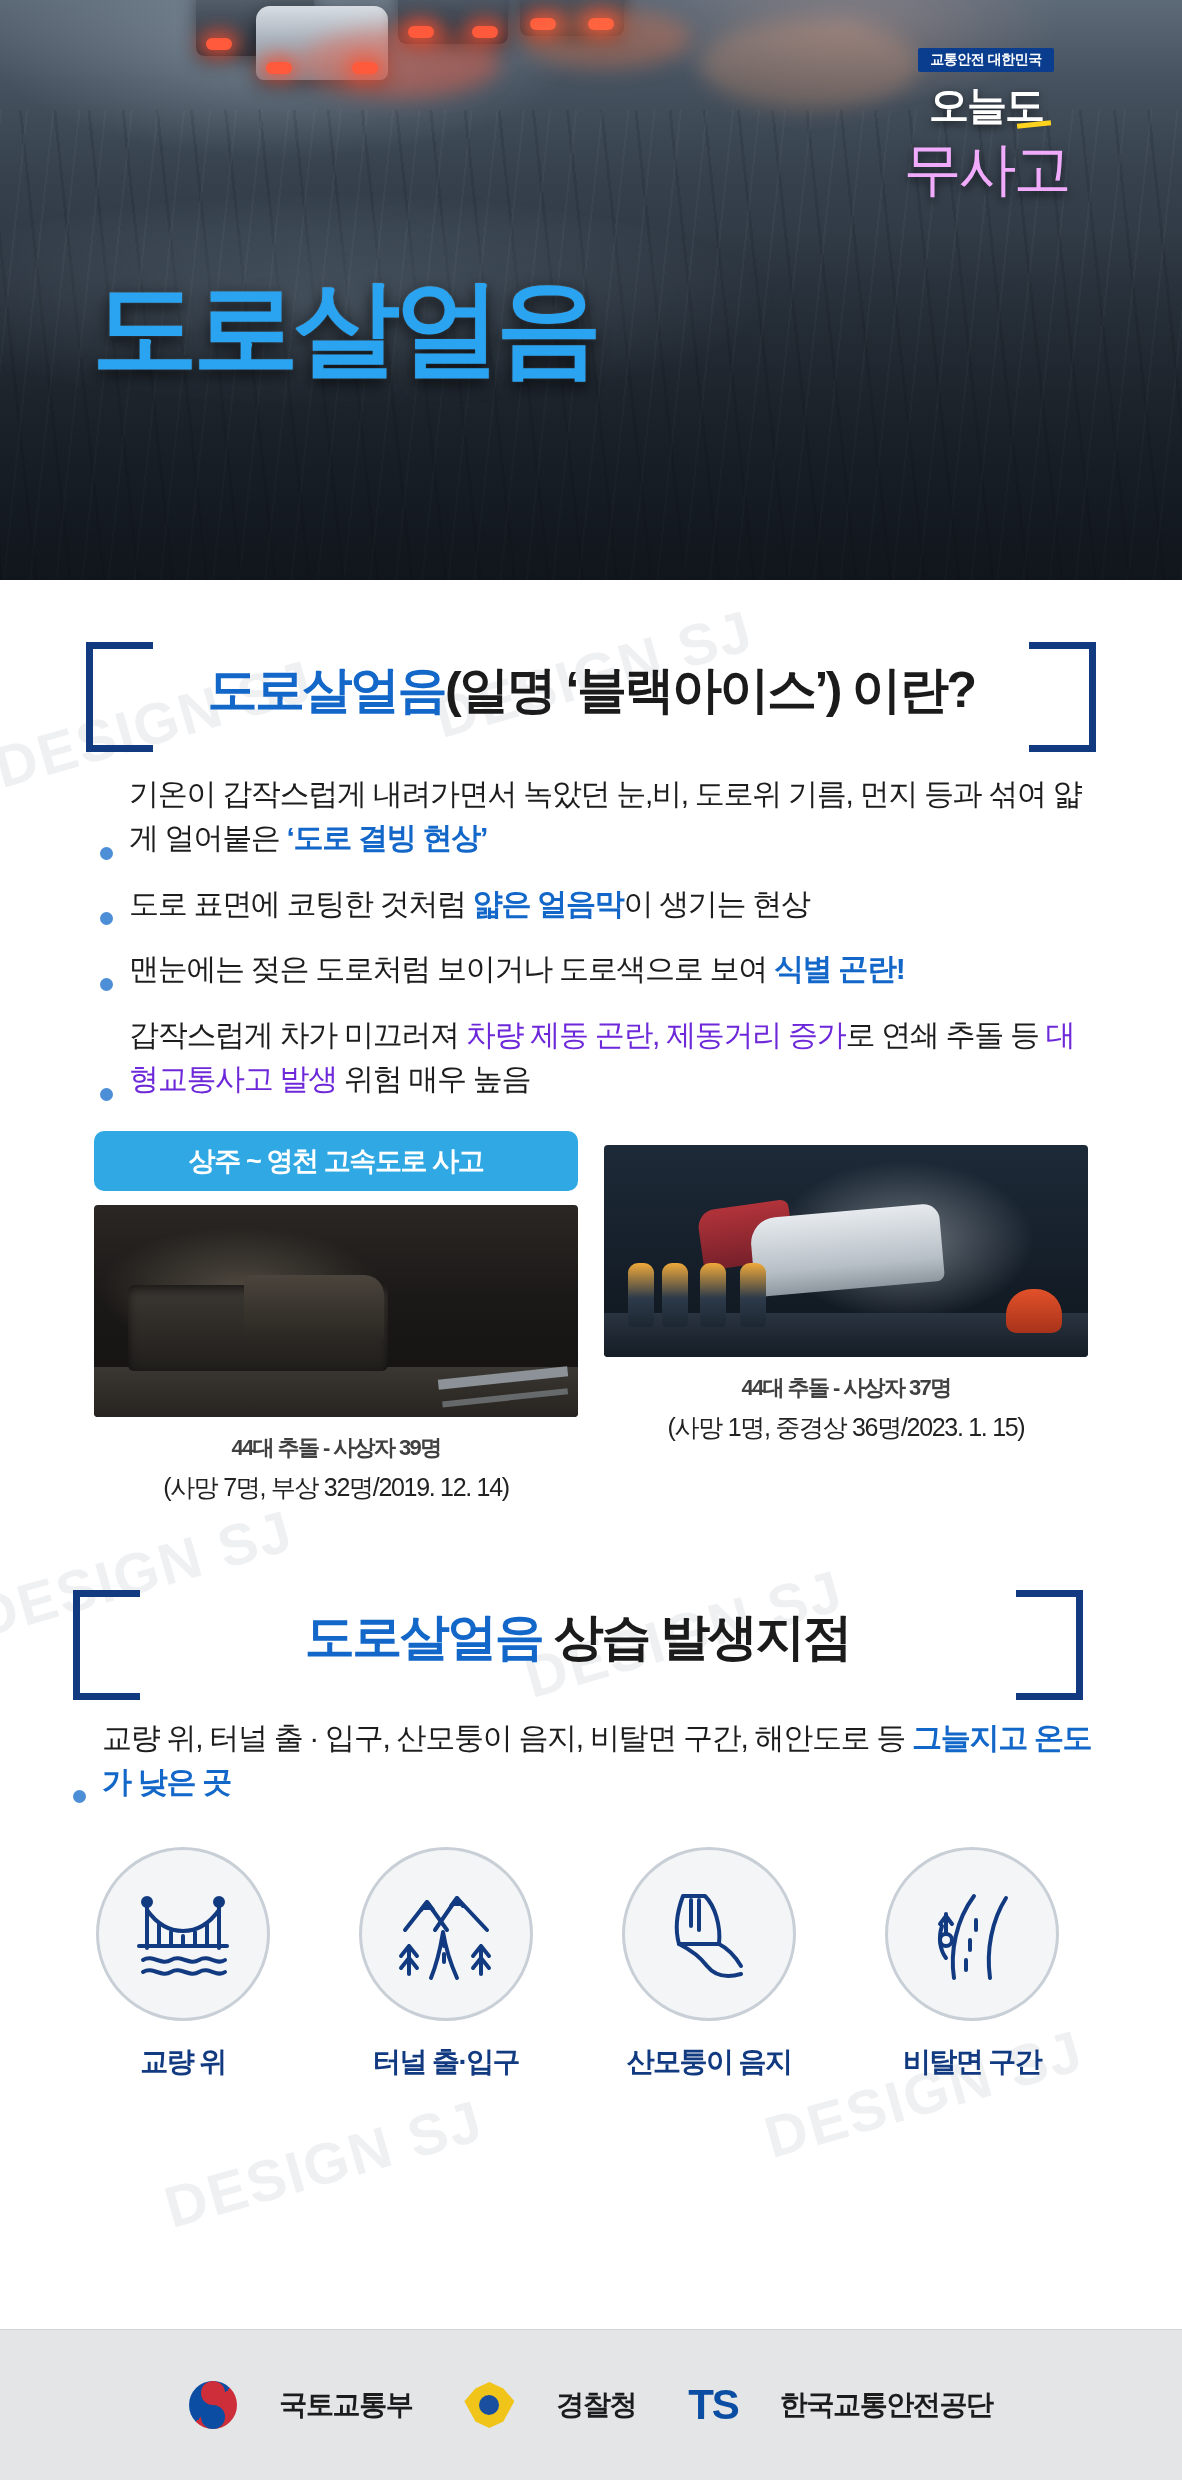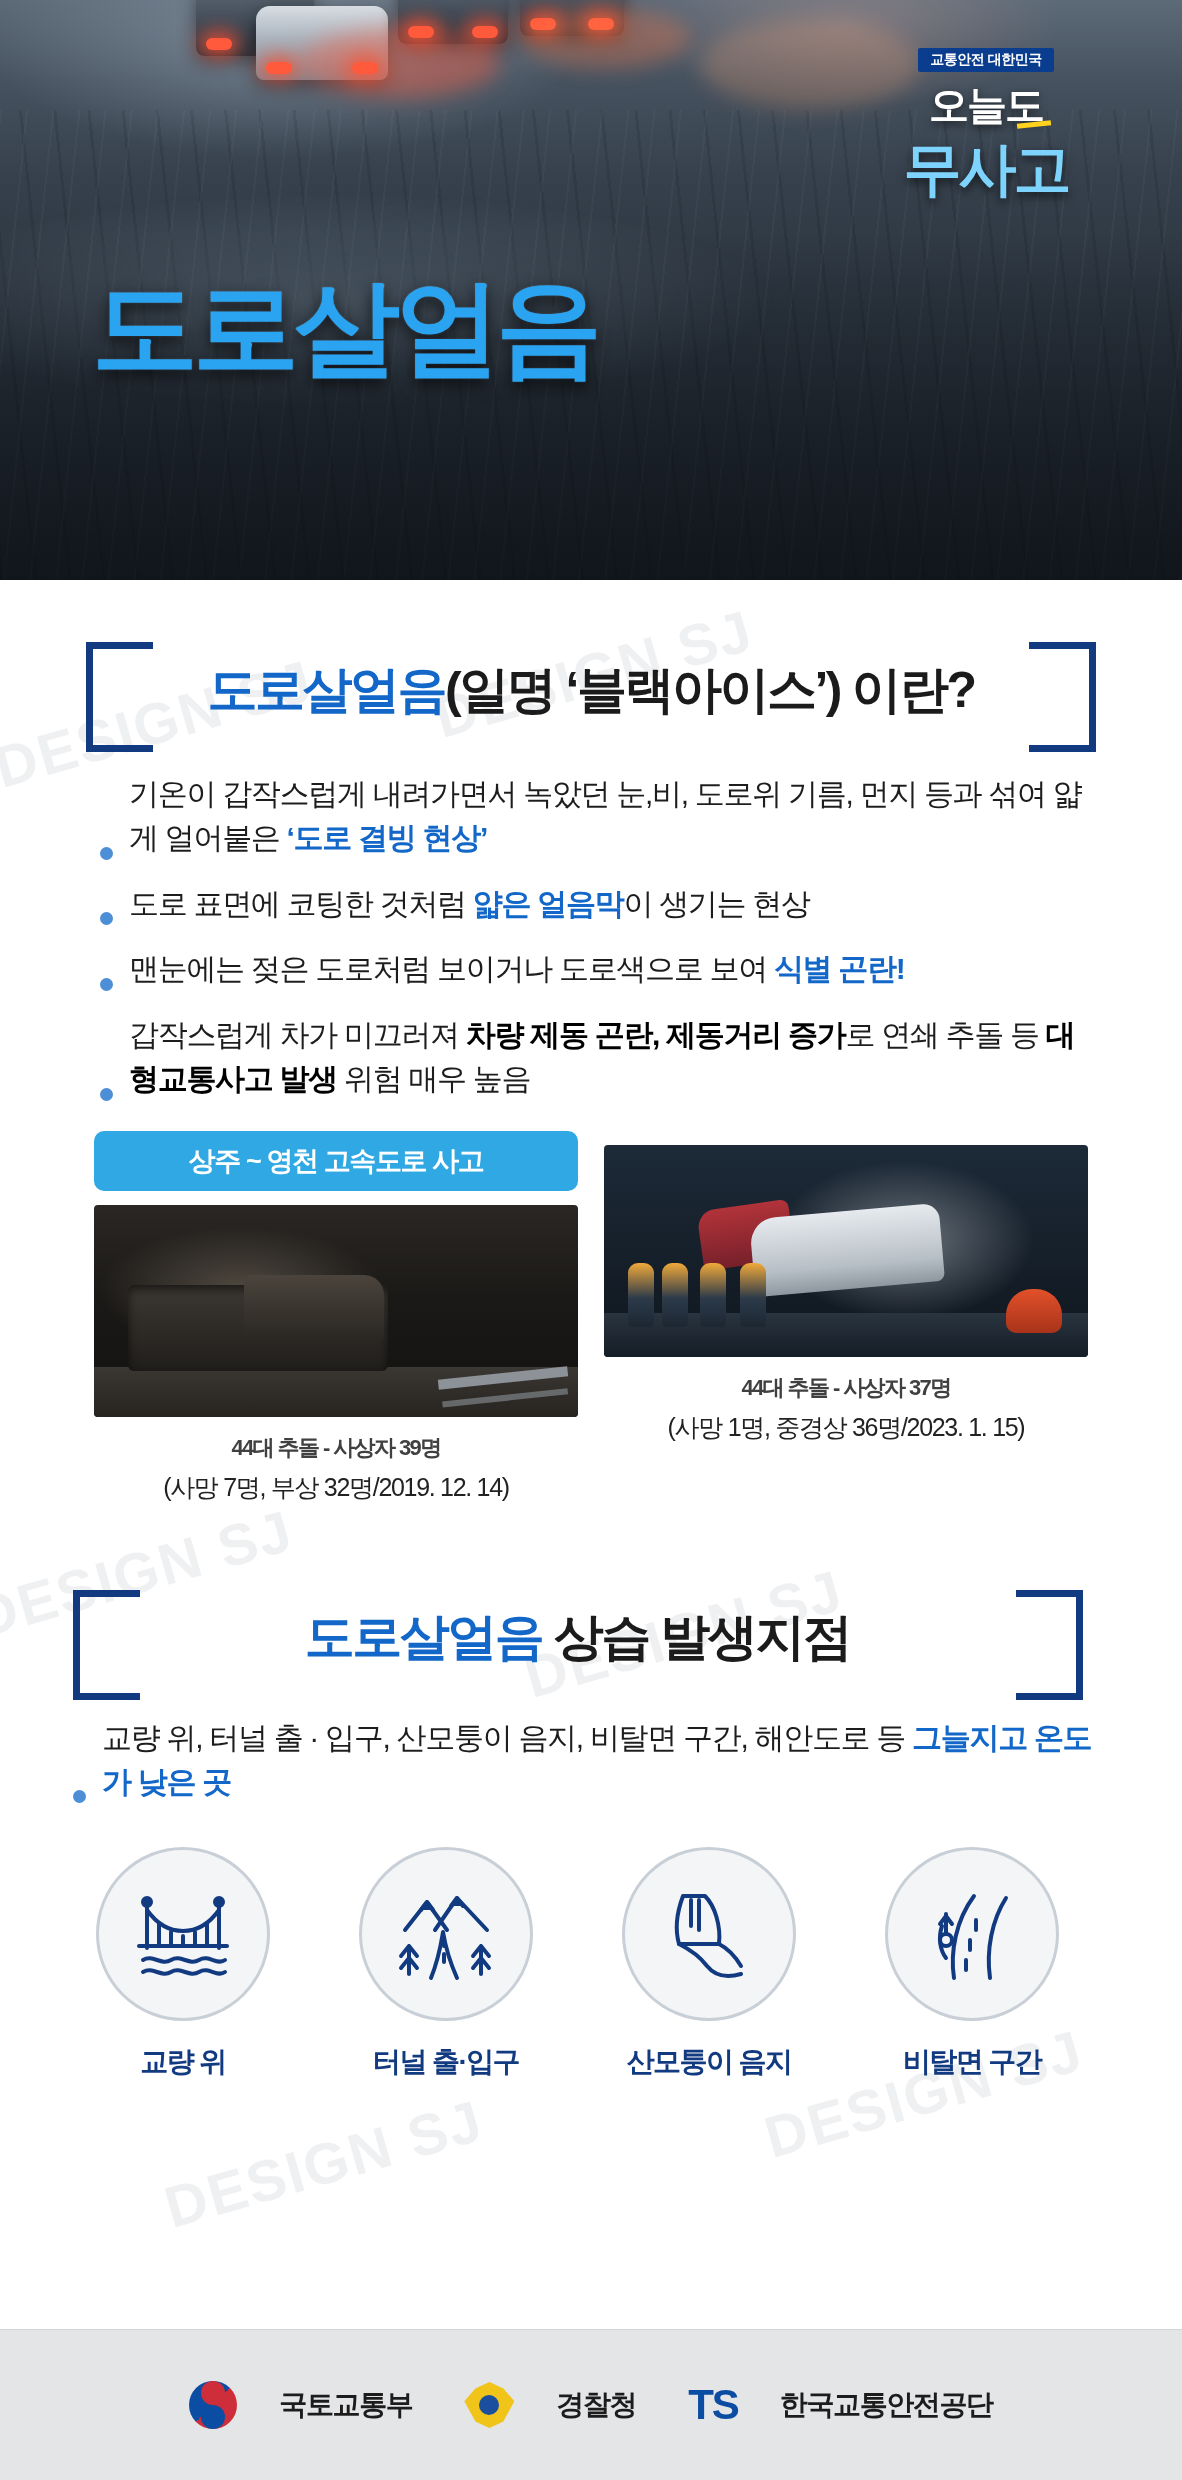--- a/index.html
+++ b/index.html
@@ -115,22 +115,22 @@
     content: "";
     position: absolute;
     right: -8px; bottom: 6px;
     width: 34px; height: 5px;
     background: #ffd21e;
     transform: rotate(-6deg);
   }
   .hero-badge .line2 {
     margin-top: -2px;
     font-size: 58px;
-    font-weight: 700;
-    color: #7dd3fc;
+    font-weight: 400;
+    color: #f0abfc;
     letter-spacing: -3px;
     text-shadow: 0 4px 10px rgba(0,0,0,0.65);
   }
 
   .hero-title-wrap {
     position: absolute;
     left: 92px;
     top: 262px;
   }
   .hero-sub {
@@ -212,21 +212,21 @@
     margin: 15px 16px 0 0;
   }
   .bullet .txt {
     font-size: 30px;
     line-height: 1.46;
     letter-spacing: -1.3px;
     color: #1d1d1d;
     font-weight: 500;
   }
   .txt .blue-b { color: #1267c8; font-weight: 800; }
-  .txt .red-b { color: #000000; font-weight: 700; }
+  .txt .red-b { color: #6d28d9; font-weight: 400; }
 
   
   .cases {
     display: flex;
     gap: 26px;
     margin: 30px 0 0 0;
     padding: 0 22px;
   }
   .case {
     flex: 1 1 0;

